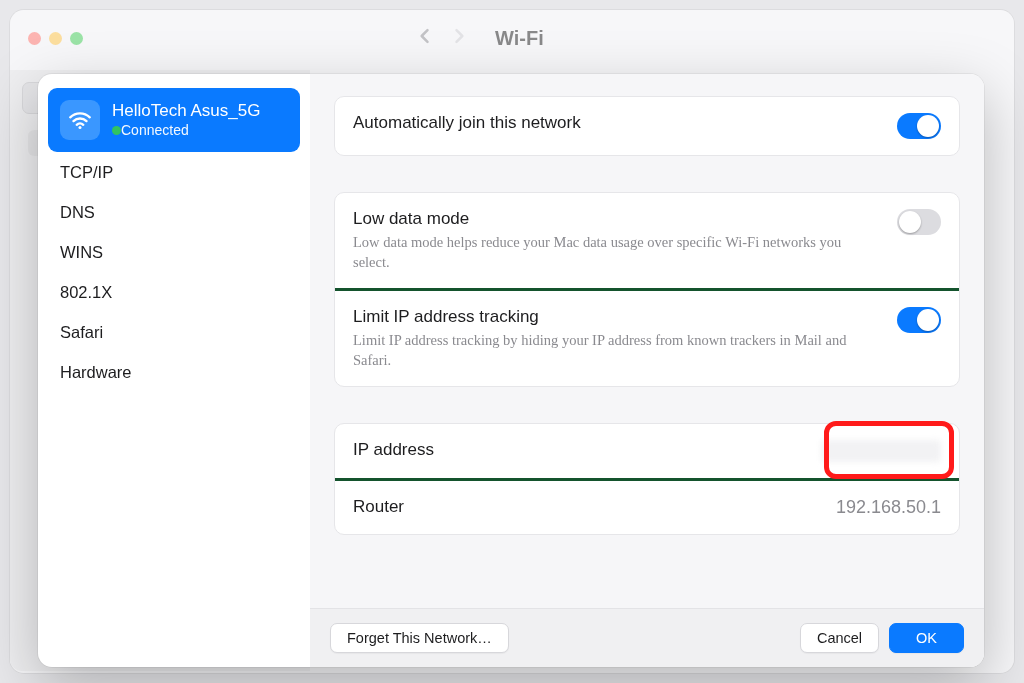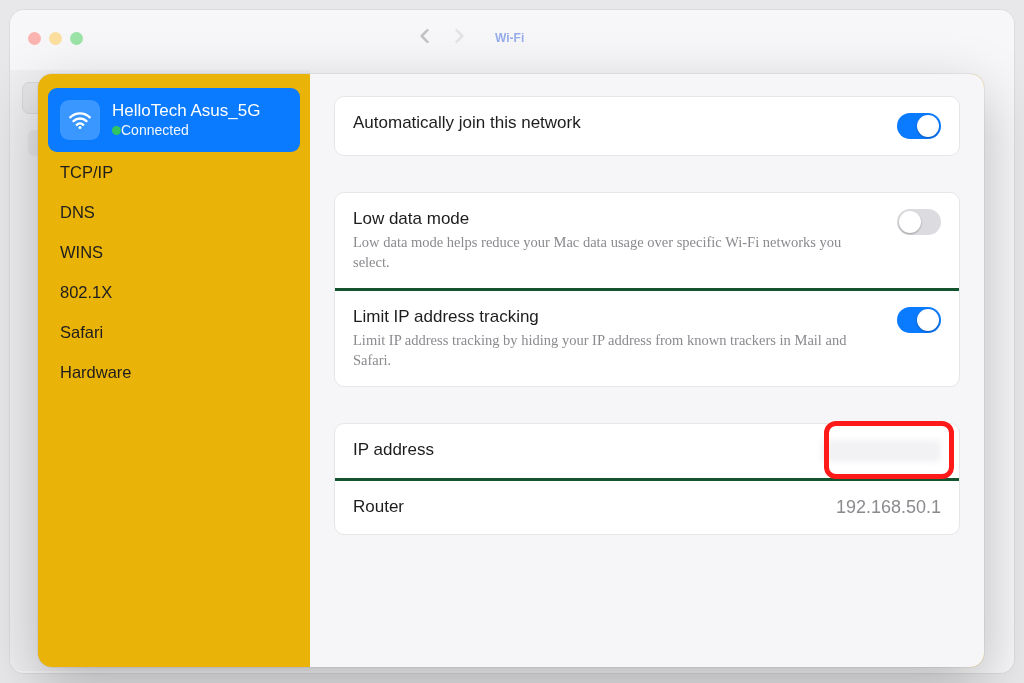--- a/index.html
+++ b/index.html
@@ -16,36 +16,36 @@
   .toolbar {
     height: 56px; display: flex; align-items: center; padding: 0 18px; gap: 10px;
   }
   .traffic { display: flex; gap: 8px; margin-right: 12px;}
   .dot { width: 13px; height: 13px; border-radius: 50%; }
   .dot.red    { background: #ff5f57; }
   .dot.yellow { background: #febc2e; }
   .dot.green  { background: #28c840; }
   .nav-arrows { display: flex; gap: 14px; margin-left: 310px;}
   .nav-arrows svg { width: 20px; height: 20px; }
-  .toolbar-title { font-size: 12px; font-weight: 600; color: #1d4ed8; margin-left: 16px; }
+  .toolbar-title { font-size: 20px; font-weight: 600; color: #000000; margin-left: 16px; }
 
   .faded-sidebar {
     position: absolute; left: 10px; top: 70px; bottom: 12px; width: 300px;
     background: #efeff1; border-radius: 0 0 0 12px;
     display: flex; flex-direction: column; padding: 10px 6px; gap: 4px;
   }
   .blurred-row { height: 44px; border-radius: 8px; background: #e7e7ea; }
   .blurred-row.small { height: 30px; width: 60%; }
   .blurred-search { height: 32px; border-radius: 7px; background: #e6e6e9; border:1px solid #d9d9dc; margin: 2px 6px 8px 6px;}
   .chip { width: 26px; height: 26px; border-radius: 6px; background:#a6a6aa; opacity:.35; margin-left:6px;}
 
   
   .sheet {
     position: absolute; left: 38px; right: 40px; top: 74px; bottom: 16px;
-    background: #eab308; border-radius: 14px;
+    background: #ffffff; border-radius: 14px;
     display: flex; overflow: hidden;
     box-shadow: 0 20px 60px rgba(0,0,0,.25), 0 0 0 1px rgba(0,0,0,.05);
   }
   .scrim {
     position:absolute; inset:0; background:rgba(250,250,252,.55);
     border-radius:14px; margin:10px;
   }
 
   .sidebar { width: 272px; min-width:272px; padding: 14px 10px; }
   .side-item {
@@ -210,16 +210,22 @@
         <div class="row">
           <div class="row-main">
             <div class="row-title">Router</div>
           </div>
           <div class="row-value">192.168.50.1</div>
         </div>
       </div>
 
     </div>
 
+    <div class="footer">
+      <div class="btn">Forget This Network…</div>
+      <div class="spacer"></div>
+      <div class="btn">Cancel</div>
+      <div class="btn primary">OK</div>
+    </div>
   </div>
 </div>
 
 <div class="highlight-box" style="left:824px; top:421px; width:130px; height:58px;"></div>
 
 </body></html>

